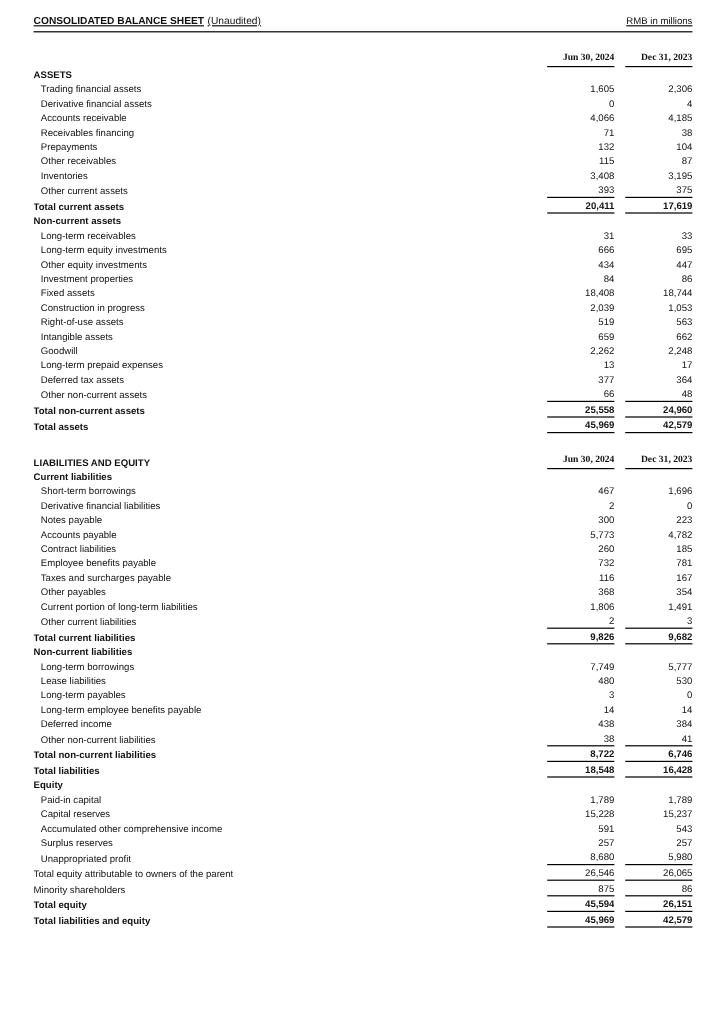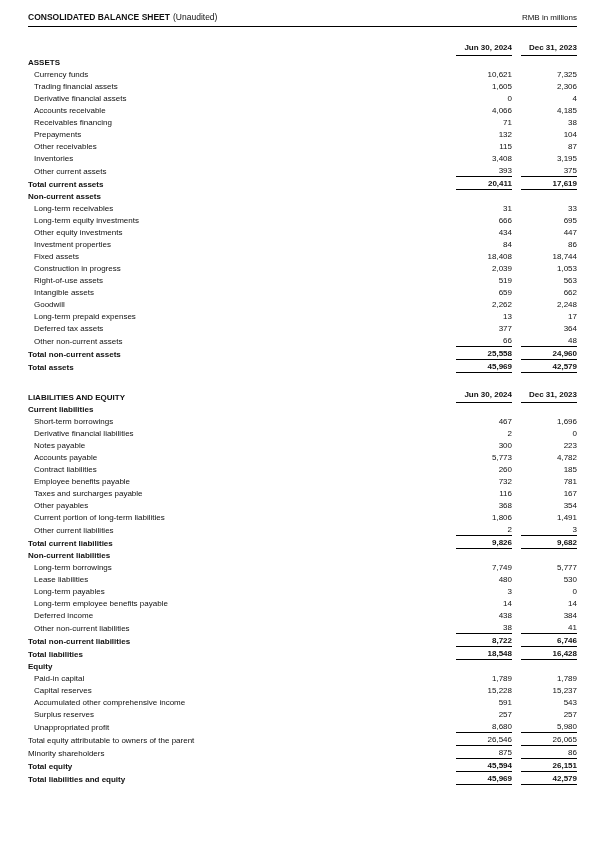--- a/index.html
+++ b/index.html
@@ -19,20 +19,21 @@
     padding: 13px 23px 0 28px;
   }
   .title-row {
     display: flex;
     justify-content: space-between;
     align-items: flex-start;
     border-bottom: 1.5px solid #000;
     padding-bottom: 4px;
     font-size: 8.5px;
     line-height: 9px;
+    text-decoration: underline;
   }
   .title-main { font-weight: 700; }
   .title-suffix { font-weight: 400; margin-left: 3px; }
   .unit-label { font-weight: 400; font-size: 8px; }
 
   table.sheet {
     width: 100%;
     border-collapse: collapse;
     margin-top: 11px;
     table-layout: fixed;
@@ -48,20 +49,21 @@
   }
   td.label { text-align: left; }
   td.num   { width: 56px; text-align: right; }
   td.gap   { width: 9px; }
 
   tr.dates td, tr.section-dates td { height: 15px; }
   td.dhead {
     font-weight: 700;
     border-bottom: 1.5px solid #000;
     padding-bottom: 2px;
+    font-family: Liberation Serif, serif;
   }
   tr.section .label,
   tr.subsection .label,
   tr.section-dates .label { font-weight: 700; }
 
   tr.item .label { padding-left: 6px; font-weight: 400; }
 
   tr.total td { font-weight: 700; }
   tr.flat-total td { font-weight: 400; }
   tr.total td.num,
@@ -90,26 +92,20 @@
           <td class="gap"></td>
           <td class="num dhead">Dec 31, 2023</td>
         </tr>
         <tr class="section">
           <td class="label">ASSETS</td>
           <td class="num"></td>
           <td class="gap"></td>
           <td class="num"></td>
         </tr>
         <tr class="item">
-          <td class="label">Currency funds</td>
-          <td class="num">10,621</td>
-          <td class="gap"></td>
-          <td class="num">7,325</td>
-        </tr>
-        <tr class="item">
           <td class="label">Trading financial assets</td>
           <td class="num">1,605</td>
           <td class="gap"></td>
           <td class="num">2,306</td>
         </tr>
         <tr class="item">
           <td class="label">Derivative financial assets</td>
           <td class="num">0</td>
           <td class="gap"></td>
           <td class="num">4</td>

